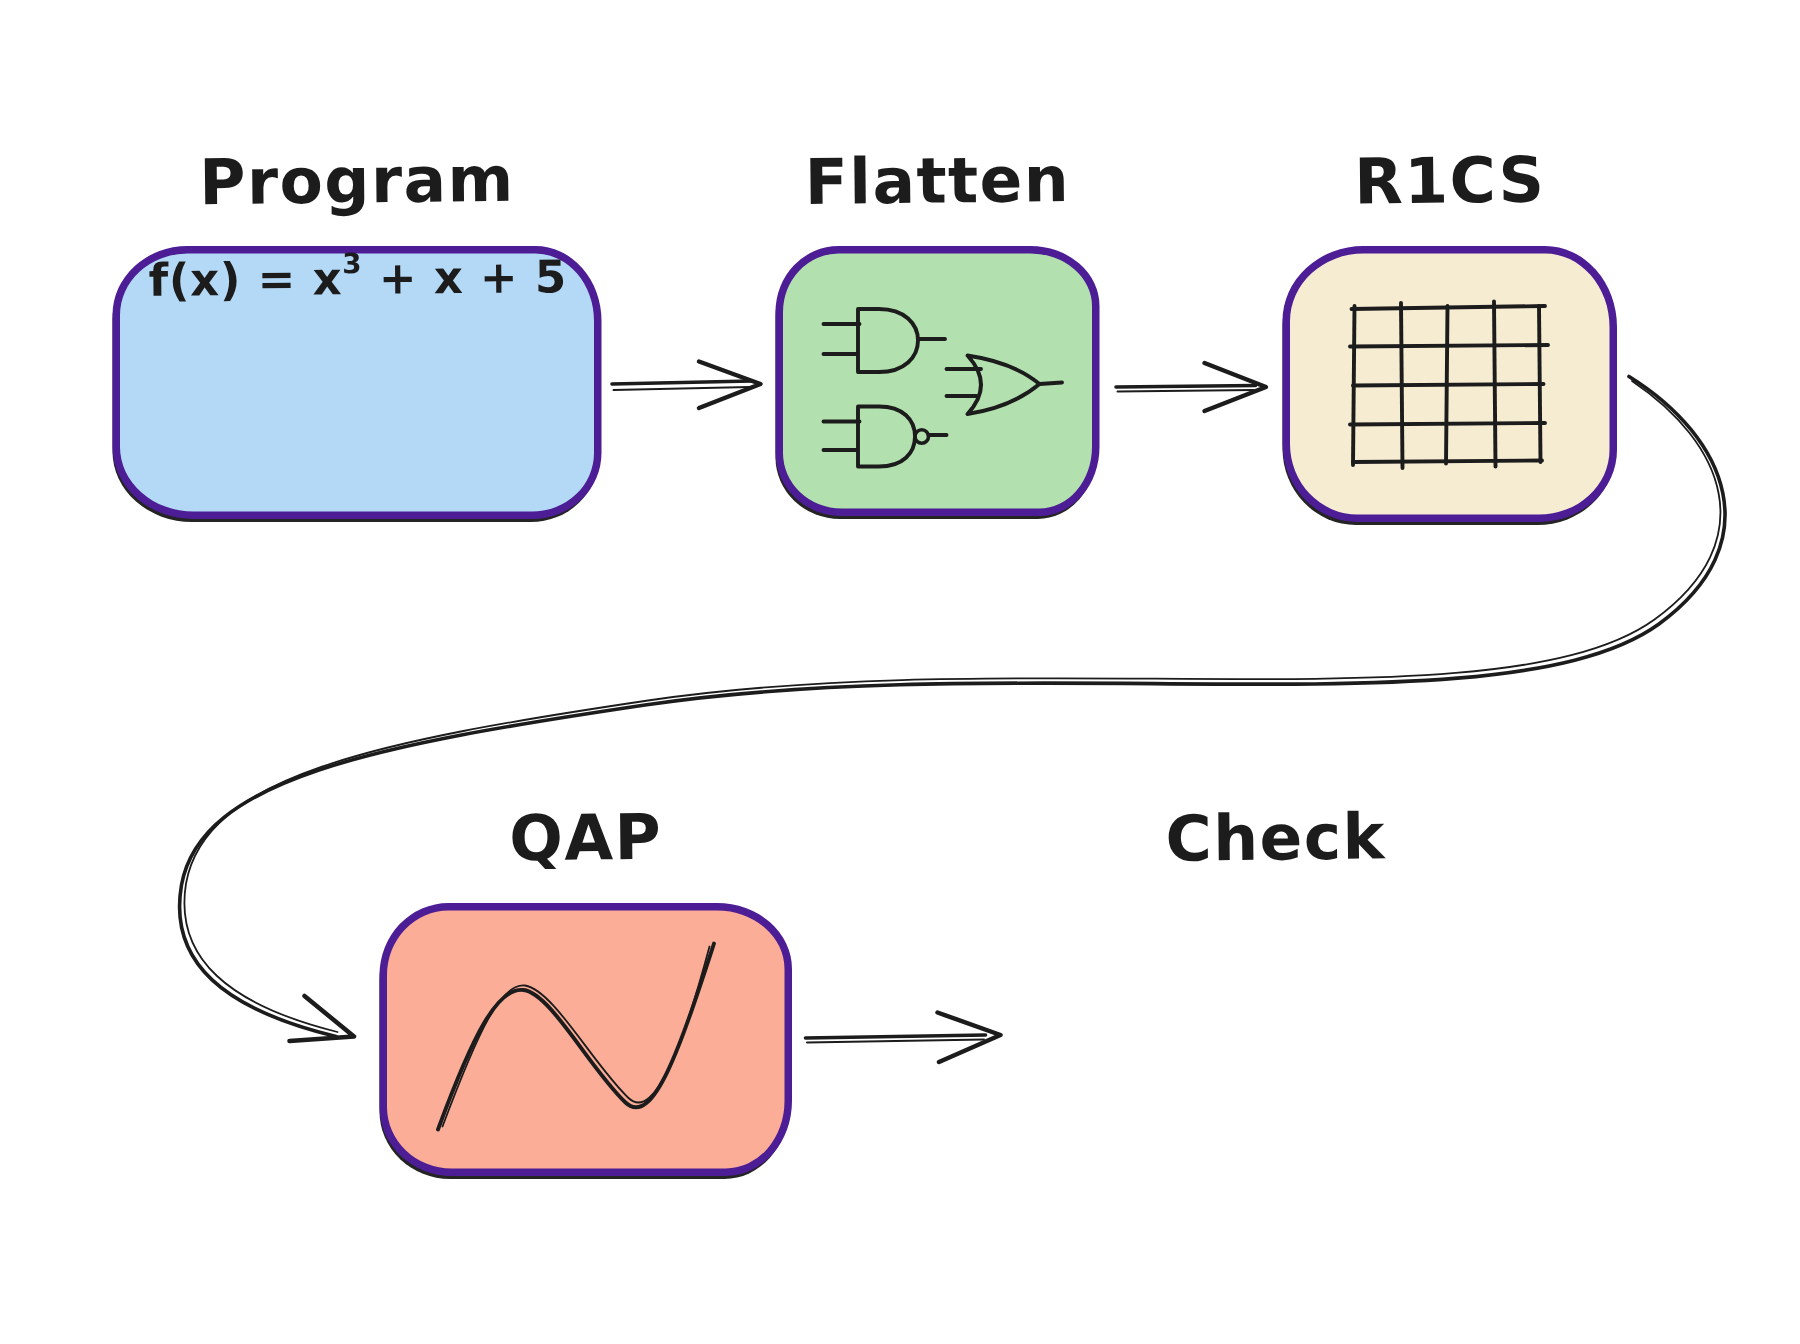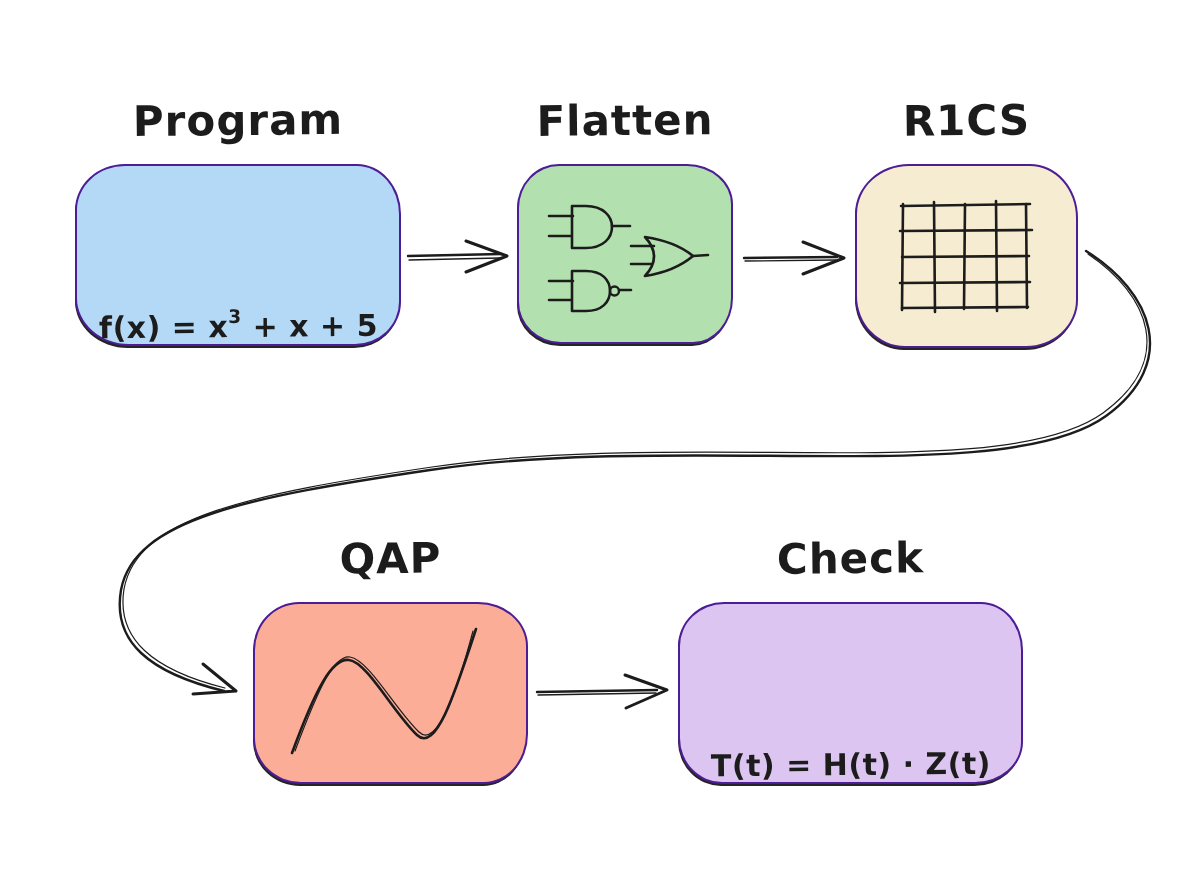--- a/index.html
+++ b/index.html
@@ -1,23 +1,23 @@
 <!DOCTYPE html>
 <html><head>
 <meta charset="utf-8">
 <style>
   html,body{margin:0;padding:0;background:#ffffff;}
   .canvas{
     position:relative;width:1200px;height:896px;background:#ffffff;overflow:hidden;
     font-family:"DejaVu Sans","Liberation Sans",sans-serif;color:#1c1c1c;
   }
   .node{
-    position:absolute;box-sizing:border-box;border:2px solid #4c1d95;
+    position:absolute;box-sizing:border-box;border:5px solid #4c1d95;
     box-shadow:-1px 3px 0 -1px #242424;
-    display:flex;align-items:flex-end;justify-content:center;
+    display:flex;align-items:flex-start;justify-content:center;
   }
   .node-program{left:75px;top:164px;width:326px;height:182px;border-radius:50px 44px 46px 54px / 46px 50px 44px 48px;}
   .node-flatten{left:517px;top:164px;width:216px;height:180px;border-radius:42px 46px 40px 44px / 44px 40px 46px 42px;}
   .node-r1cs{left:855px;top:164px;width:223px;height:184px;border-radius:54px 48px 52px 50px / 50px 54px 48px 52px;}
   .node-qap{left:253px;top:602px;width:275px;height:182px;border-radius:46px 50px 44px 48px / 48px 44px 50px 46px;}
   .node-check{left:678px;top:602px;width:345px;height:182px;border-radius:46px 42px 48px 44px / 44px 48px 42px 46px;}
   .node-label{
     position:absolute;text-align:center;font-size:42px;font-weight:bold;
     letter-spacing:1px;transform:rotate(-0.6deg);white-space:nowrap;
   }
@@ -43,23 +43,20 @@
   <div class="node node-program" style="background-color: rgb(180, 217, 246);">
     <div class="formula"><span>f(x) = x</span><sup>3</sup><span> + x + 5</span></div>
   </div>
 
   <div class="node node-flatten" style="background-color: rgb(178, 225, 175);"></div>
 
   <div class="node node-r1cs" style="background-color: rgb(245, 236, 210);"></div>
 
   <div class="node node-qap" style="background-color: rgb(252, 173, 152);"></div>
 
-  <div class="node node-check" style="background-color: rgb(220, 197, 240);">
-    <div class="formula">T(t) = H(t) · Z(t)</div>
-  </div>
 
   <div class="node-label label-program">Program</div>
   <div class="node-label label-flatten">Flatten</div>
   <div class="node-label label-r1cs">R1CS</div>
   <div class="node-label label-qap">QAP</div>
   <div class="node-label label-check">Check</div>
 
   <svg class="overlay" width="1200" height="896" viewBox="0 0 1200 896">
 
     <g>

